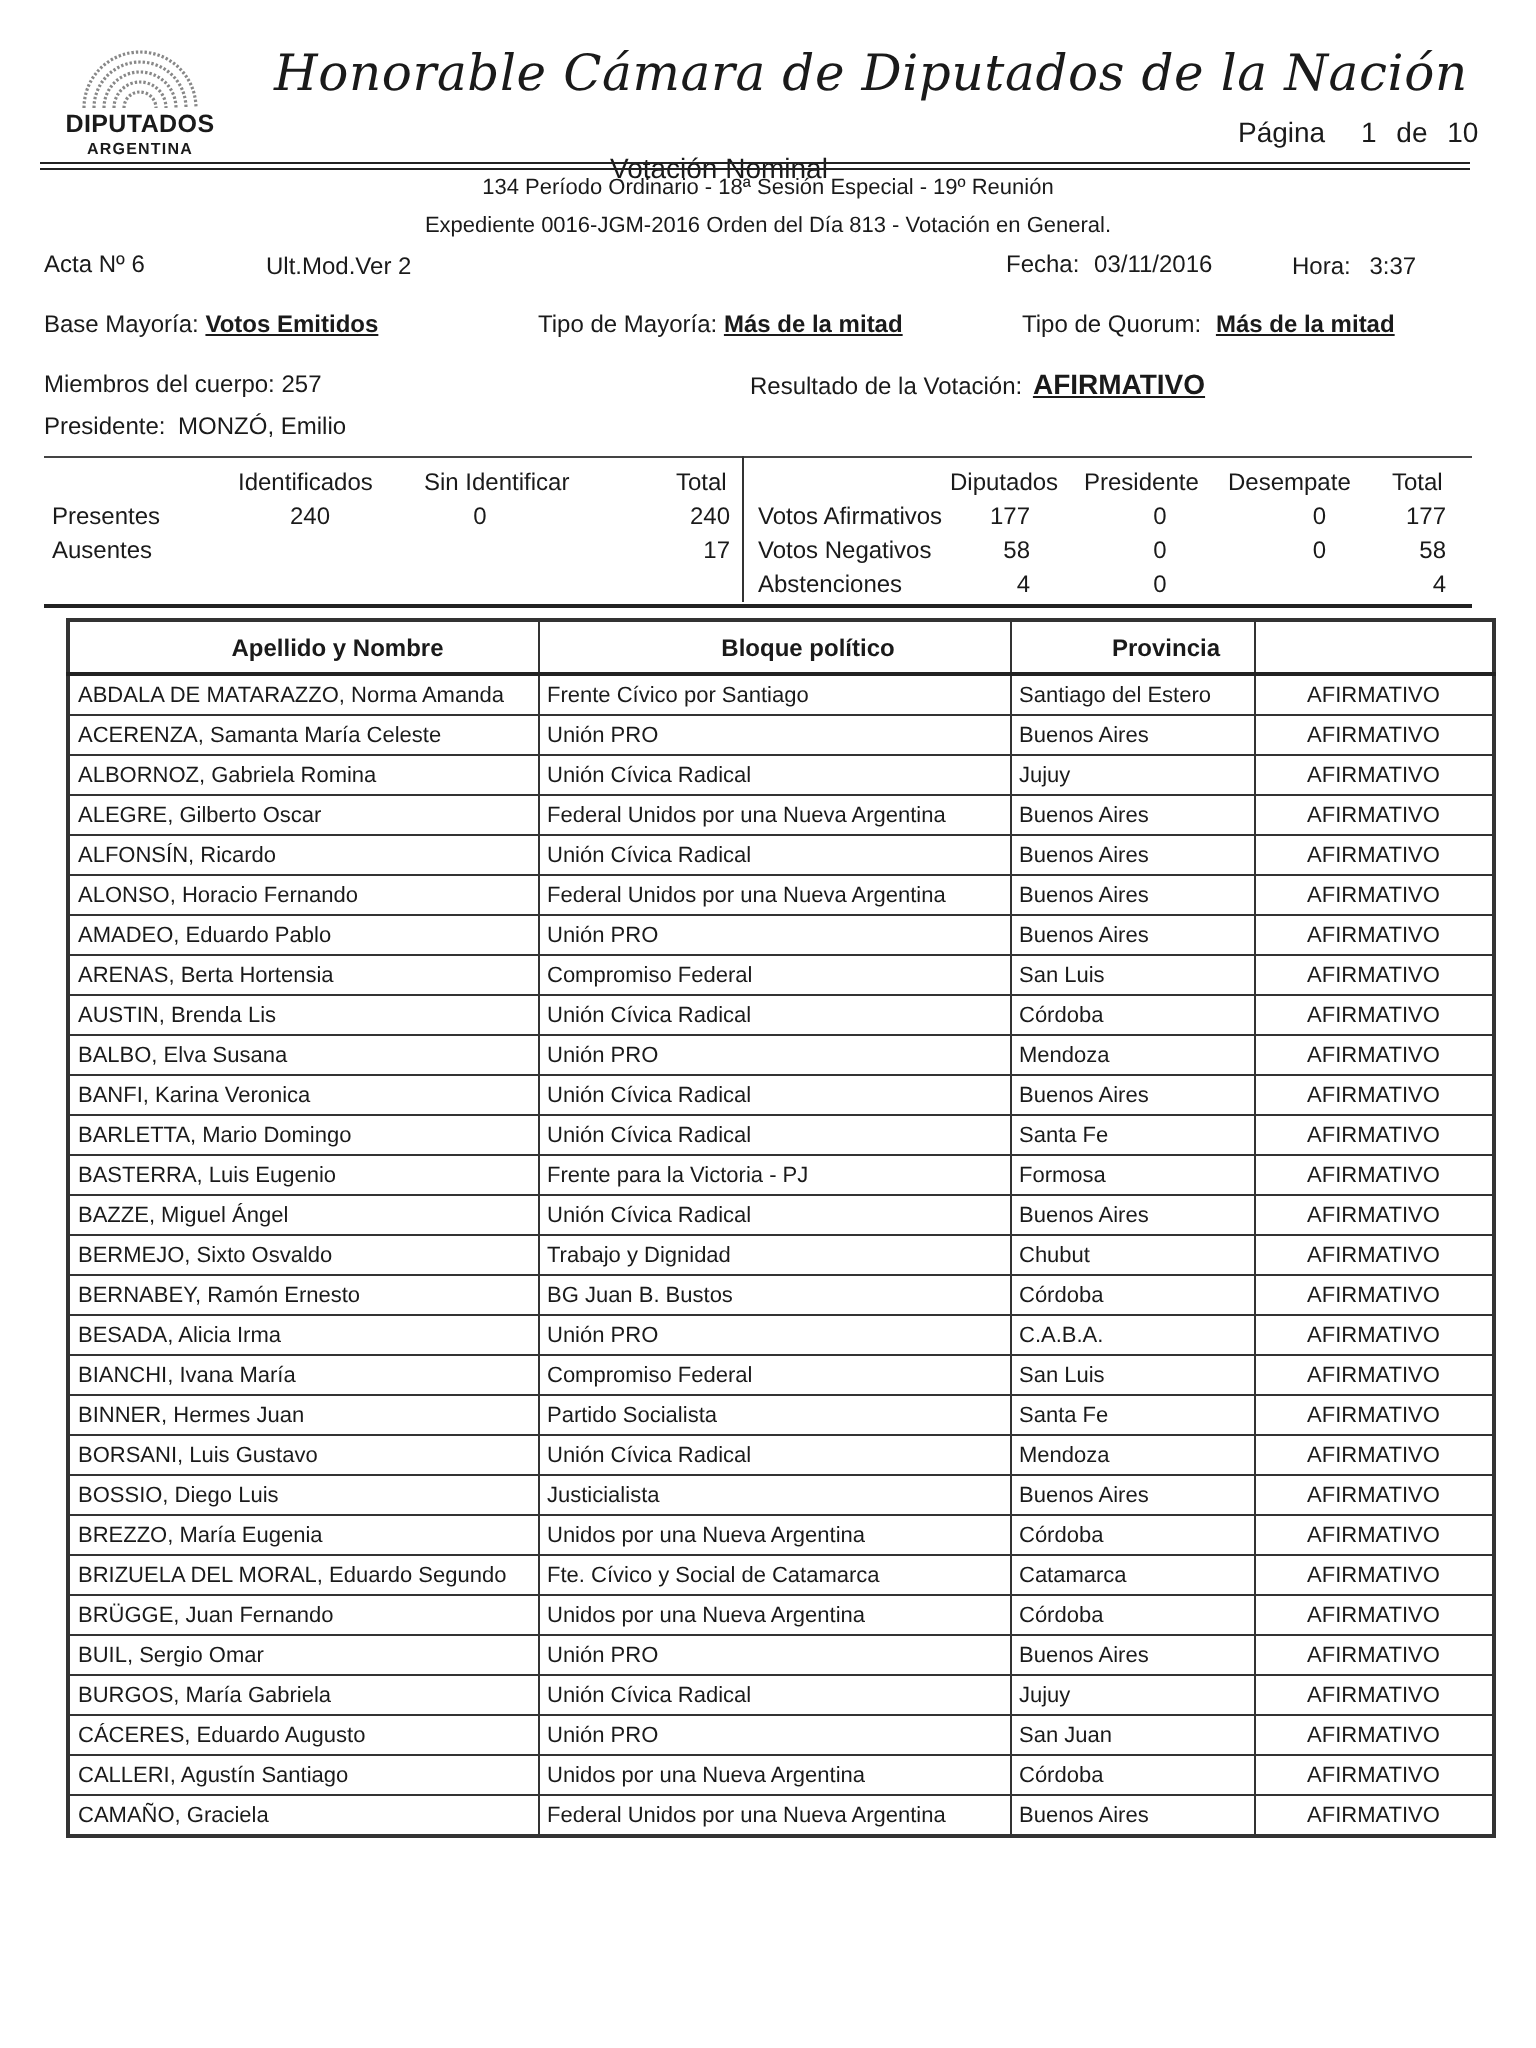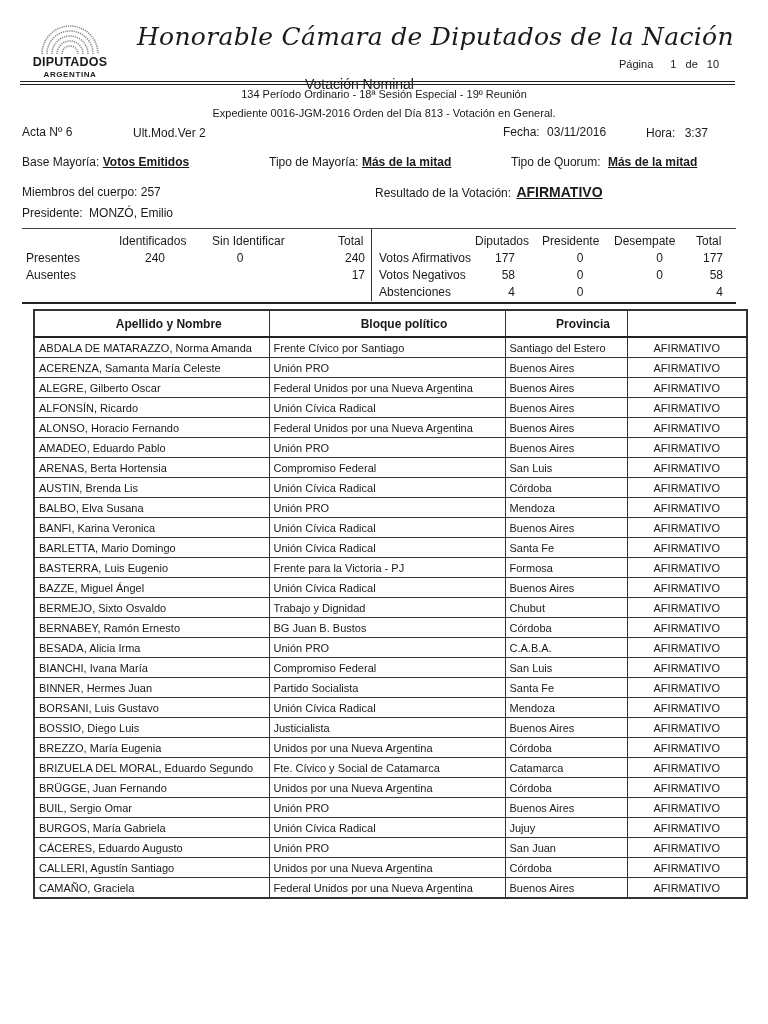--- a/index.html
+++ b/index.html
@@ -5,21 +5,21 @@
   html, body { margin: 0; padding: 0; background: #ffffff; }
   body { width: 768px; height: 1024px; position: relative; overflow: hidden; color: #1a1a1a;
          font-family: "Liberation Sans", sans-serif; font-size: 12px; }
   .abs { position: absolute; white-space: nowrap; }
   .logo { left: 22px; top: 24px; width: 96px; height: 66px; }
   .logo svg { position: absolute; left: 16px; top: 0; }
   .logo-main { left: 0; top: 31px; width: 96px; text-align: center; font-weight: bold; font-size: 12.5px; letter-spacing: 0.2px; }
   .logo-sub { left: 0; top: 46px; width: 96px; text-align: center; font-weight: bold; font-size: 8px; letter-spacing: 0.6px; }
   .title { left: 137px; top: 22px; font-family: "DejaVu Serif", serif; font-style: italic; font-size: 25px; letter-spacing: 0.3px; }
   .subtitle { left: 305px; top: 76px; font-weight: normal; font-size: 14px; }
-  .page-info { left: 619px; top: 58px; font-size: 11px; }
+  .page-info { left: 619px; top: 58px; font-size: 14px; }
   .page-info span { display: inline-block; }
   .hr-double { left: 20px; width: 715px; border-top: 1px solid #222; border-bottom: 1px solid #222; height: 2px; }
   .line-c { left: 0; width: 768px; text-align: center; font-size: 11px; }
   .summary-box { left: 22px; top: 228px; width: 714px; height: 73px; border-top: 1px solid #444; border-bottom: 2px solid #222; }
   .summary-divider { left: 371px; top: 228px; width: 1px; height: 73px; background: #333; }
   .votes-table { position: absolute; left: 33px; top: 309px; width: 713px; border-collapse: collapse; table-layout: fixed; }
   .votes-table th, .votes-table td { border: 1px solid #333; padding: 0 4px; height: 19px; font-size: 11px; overflow: hidden; white-space: nowrap; }
   .votes-table th { font-weight: bold; font-size: 12px; height: 25px; text-align: center; border-bottom: 2px solid #222; padding-left: 38px; }
   .votes-table td.vote { text-align: center; }
   .votes-table { border: 2px solid #333; }
@@ -156,20 +156,26 @@
         <td>Santiago del Estero</td>
         <td class="vote">AFIRMATIVO</td>
       </tr>
       <tr>
         <td>ACERENZA, Samanta María Celeste</td>
         <td>Unión PRO</td>
         <td>Buenos Aires</td>
         <td class="vote">AFIRMATIVO</td>
       </tr>
       <tr>
+        <td>ALBORNOZ, Gabriela Romina</td>
+        <td>Unión Cívica Radical</td>
+        <td>Jujuy</td>
+        <td class="vote">AFIRMATIVO</td>
+      </tr>
+      <tr>
         <td>ALEGRE, Gilberto Oscar</td>
         <td>Federal Unidos por una Nueva Argentina</td>
         <td>Buenos Aires</td>
         <td class="vote">AFIRMATIVO</td>
       </tr>
       <tr>
         <td>ALFONSÍN, Ricardo</td>
         <td>Unión Cívica Radical</td>
         <td>Buenos Aires</td>
         <td class="vote">AFIRMATIVO</td>

